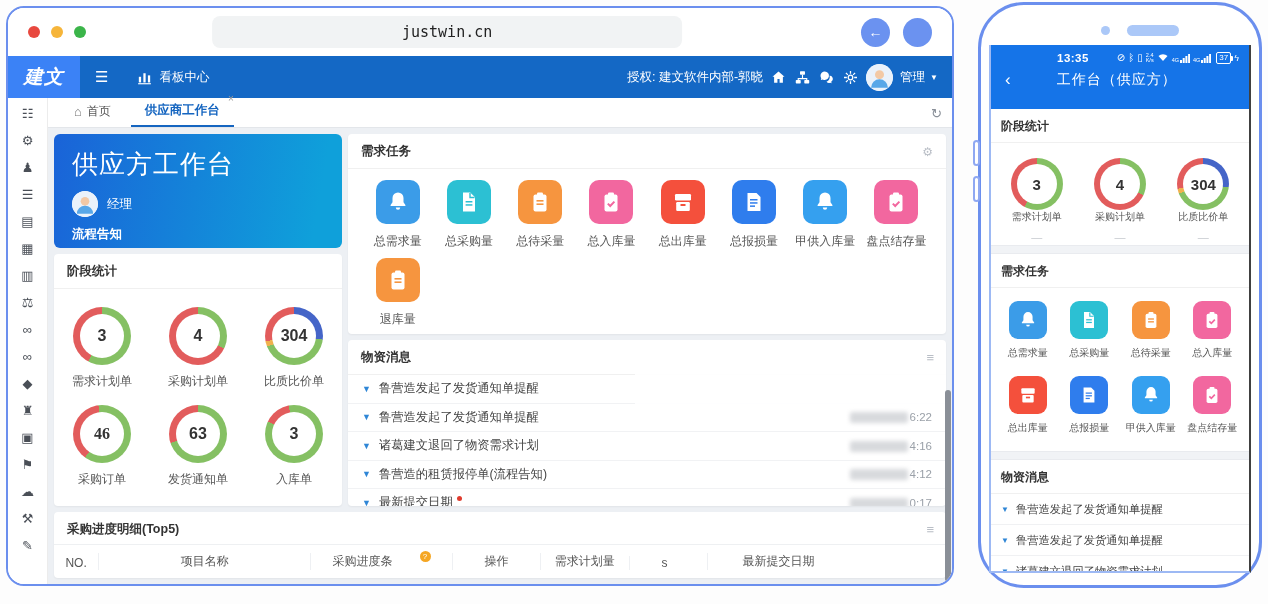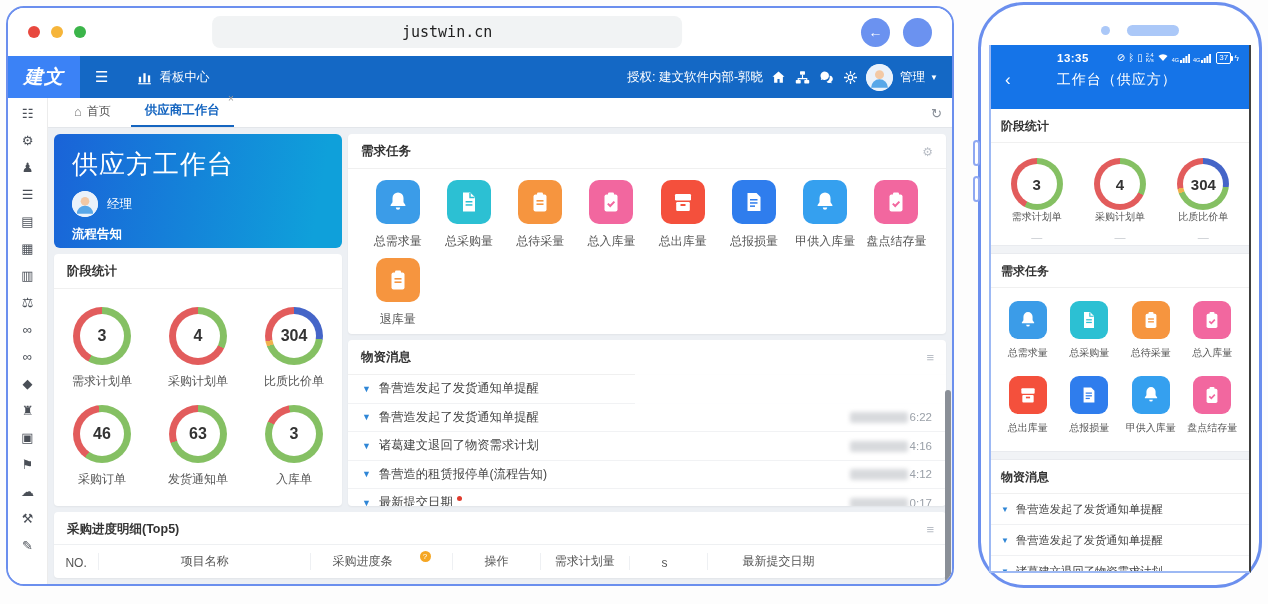--- a/index.html
+++ b/index.html
@@ -271,21 +271,21 @@
                     </div>
                     <div class="dlabel">采购计划单</div>
                   </div>
                   <div class="dcell">
                     <div class="donut" style="height: 58px; width: 58px; background: conic-gradient(rgb(69, 101, 200) 0%, rgb(69, 101, 200) 27%, rgb(133, 192, 99) 27%, rgb(133, 192, 99) 69%, rgb(240, 177, 78) 69%, rgb(240, 177, 78) 72%, rgb(226, 92, 92) 72%, rgb(226, 92, 92) 100%);">
                       <div class="hole" style="inset: 7px; font-size: 16px;">304</div>
                     </div>
                     <div class="dlabel">比质比价单</div>
                   </div>
                   <div class="dcell">
-                    <div class="donut" style="height: 58px; width: 58px; background: conic-gradient(rgb(133, 192, 99) 0%, rgb(133, 192, 99) 60%, rgb(226, 92, 92) 60%, rgb(226, 92, 92) 98%, rgb(133, 192, 99) 98%, rgb(133, 192, 99) 100%);">
+                    <div class="donut" style="height: 58px; width: 58px; background: conic-gradient(rgb(133, 192, 99) 0%, rgb(133, 192, 99) 60%, rgb(226, 92, 92) 60%, rgb(226, 92, 92) 98%, rgb(133, 192, 99) 98%, rgb(133, 192, 99) 100%); font-family: Liberation Serif, serif;">
                       <div class="hole" style="inset: 7px; font-size: 16px;">46</div>
                     </div>
                     <div class="dlabel">采购订单</div>
                   </div>
                   <div class="dcell">
                     <div class="donut" style="height: 58px; width: 58px; background: conic-gradient(rgb(133, 192, 99) 0%, rgb(133, 192, 99) 70%, rgb(226, 92, 92) 70%, rgb(226, 92, 92) 100%);">
                       <div class="hole" style="inset: 7px; font-size: 16px;">63</div>
                     </div>
                     <div class="dlabel">发货通知单</div>
                   </div>

